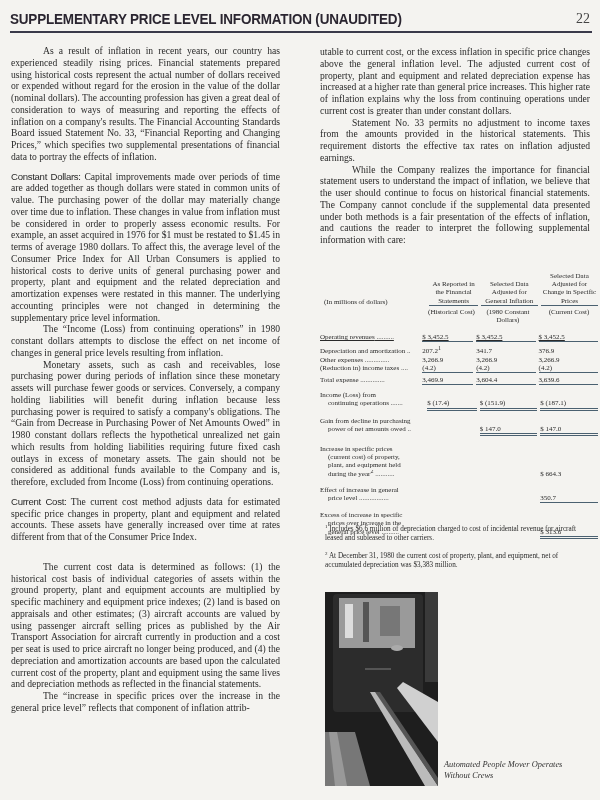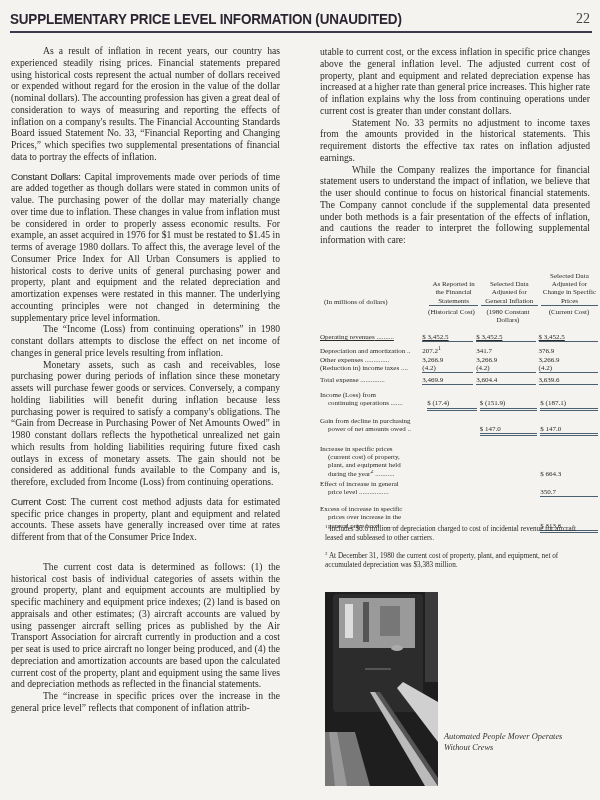--- a/index.html
+++ b/index.html
@@ -45,21 +45,21 @@
   .ul { border-bottom: 1px solid #4a6070; }
   .dul { border-bottom: 3px double #4a6070; }
   .dots { color: #555; }
   .fn { position: absolute; left: 325px; font-size: 7.2px; line-height: 8.6px; width: 265px; }
   .fn sup { font-size: 5px; }
   .photo {
     position: absolute; left: 325px; top: 592px; width: 113px; height: 194px;
     background: #1c1c1c; overflow: hidden;
   }
   .caption {
-    position: absolute; left: 444px; top: 731px; font-size: 8.4px; line-height: 11px;
+    position: absolute; left: 444px; top: 759px; font-size: 8.4px; line-height: 11px;
     font-style: italic; color: #333;
   }
   sup { font-size: 6px; line-height: 0; }
 </style>
 </head>
 <body>
 
 <div class="header">
   <div class="title">SUPPLEMENTARY PRICE LEVEL INFORMATION (UNAUDITED)</div>
   <div class="pagenum">22</div>
@@ -155,21 +155,21 @@
     </div>
   <div class="row">
       <div class="lab sub">plant, and equipment held</div>
     </div>
   <div class="row">
     <div class="lab sub"><span>during the year</span><sup>2</sup><span class="dots"> ...........</span></div>
     <div class="c c1"></div>
     <div class="c"></div>
     <div class="c">$ 664.3</div>
   </div>
-  <div class="row" style="margin-top:2px;">
+  <div class="row" style="margin-top:8px;">
     <div class="lab">Effect of increase in general</div>
   </div>
   <div class="row">
     <div class="lab sub"><span>price level</span><span class="dots"> .................</span></div>
     <div class="c c1"></div>
     <div class="c"></div>
     <div class="c ul">350.7</div>
   </div>
 
   <div class="row" style="margin-top:8px;">

